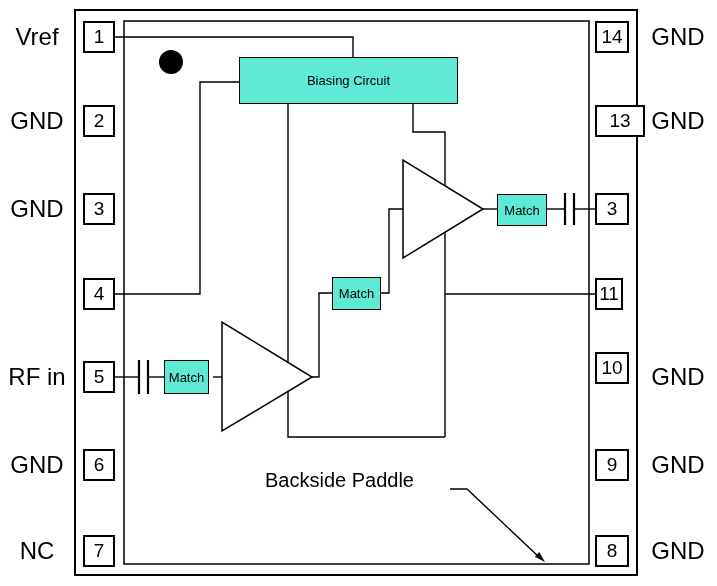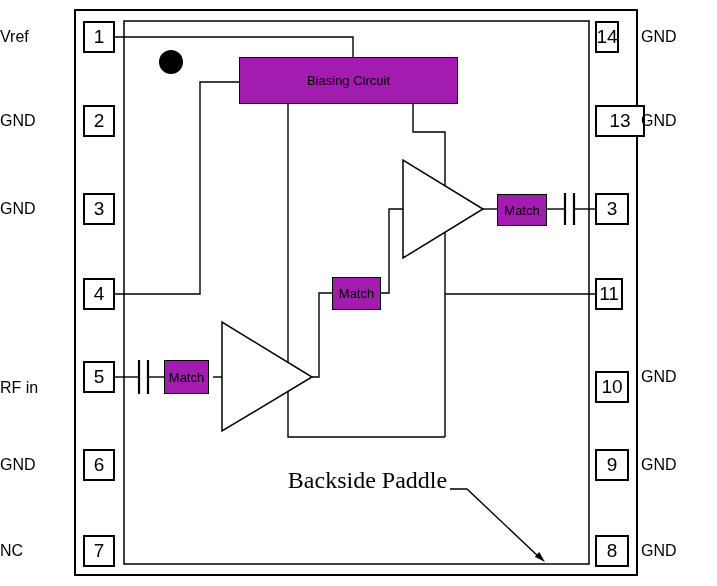--- a/index.html
+++ b/index.html
@@ -3,36 +3,36 @@
 <meta charset="utf-8">
 <style>
   html,body{margin:0;padding:0;background:#ffffff;}
   .stage{
     position:relative;width:717px;height:586px;background:#ffffff;
     font-family:"Liberation Sans", sans-serif;color:#000;overflow:hidden;
   }
   .stage svg{position:absolute;left:0;top:0;}
   .abs{position:absolute;box-sizing:border-box;}
   .pin-label{
-    width:74px;height:24px;line-height:24px;
-    font-size:16px;color:#000;white-space:nowrap;
+    width:74px;height:24px;line-height:24px;text-align:center;
+    font-size:24px;color:#000;white-space:nowrap;
   }
   .pin-box{
     width:32px;height:32px;border:2px solid #000;background:#fff;
     display:flex;align-items:center;justify-content:center;
     font-size:19px;color:#000;
   }
   .block-box{
-    border:1.5px solid #000;background:#a21caf;
+    border:1.5px solid #000;background:#5eead4;
     display:flex;align-items:center;justify-content:center;
     font-size:13px;color:#000;white-space:nowrap;text-align:right;
   }
   .annotation{
-    width:205px;text-align:center;font-size:24px;line-height:23px;
-    color:#000;white-space:nowrap;font-family:Liberation Serif, serif;
+    width:205px;text-align:left;font-size:20px;line-height:23px;
+    color:#000;white-space:nowrap;
   }
 </style>
 </head>
 <body>
 
 <div class="stage">
 
   <svg width="717" height="586" viewBox="0 0 717 586">
 
     <rect x="75" y="10" width="562" height="565" fill="none" stroke="#000" stroke-width="2"></rect>
@@ -63,37 +63,37 @@
 
     <circle cx="171" cy="62" r="12" fill="#000"></circle>
 
     <path d="M450 489 H467 L540 558" fill="none" stroke="#000" stroke-width="1.4"></path>
     <polygon points="545,562 534.8,556.8 539.2,552.1" fill="#000"></polygon>
   </svg>
 
   <div class="abs pin-label" style="left:0;top:25px">Vref</div>
   <div class="abs pin-label" style="left:0;top:109px">GND</div>
   <div class="abs pin-label" style="left:0;top:197px">GND</div>
-  <div class="abs pin-label" style="left:0;top:376px">RF in</div>
+  <div class="abs pin-label" style="left:0;top:365px">RF in</div>
   <div class="abs pin-label" style="left:0;top:453px">GND</div>
   <div class="abs pin-label" style="left:0;top:539px">NC</div>
 
   <div class="abs pin-box" style="left:83px;top:21px">1</div>
   <div class="abs pin-box" style="left:83px;top:105px">2</div>
   <div class="abs pin-box" style="left:83px;top:193px">3</div>
   <div class="abs pin-box" style="left:83px;top:278px">4</div>
   <div class="abs pin-box" style="left:83px;top:361px">5</div>
   <div class="abs pin-box" style="left:83px;top:449px">6</div>
   <div class="abs pin-box" style="left:83px;top:535px">7</div>
 
-  <div class="abs pin-box" style="left:595px;top:21px;width:24px">14</div>
+  <div class="abs pin-box" style="left:595px;top:21px;width:34px">14</div>
   <div class="abs pin-box" style="left:595px;top:105px;width:50px">13</div>
   <div class="abs pin-box" style="left:595px;top:193px;width:34px">3</div>
   <div class="abs pin-box" style="left:595px;top:278px;width:28px">11</div>
-  <div class="abs pin-box" style="left:595px;top:371px;width:34px">10</div>
+  <div class="abs pin-box" style="left:595px;top:352px;width:34px">10</div>
   <div class="abs pin-box" style="left:595px;top:449px;width:34px">9</div>
   <div class="abs pin-box" style="left:595px;top:535px;width:34px">8</div>
 
   <div class="abs pin-label" style="left:641px;top:25px">GND</div>
   <div class="abs pin-label" style="left:641px;top:109px">GND</div>
   <div class="abs pin-label" style="left:641px;top:365px">GND</div>
   <div class="abs pin-label" style="left:641px;top:453px">GND</div>
   <div class="abs pin-label" style="left:641px;top:539px">GND</div>
 
   <div class="abs block-box" style="left:239px;top:57px;width:219px;height:47px">Biasing Circuit</div>

